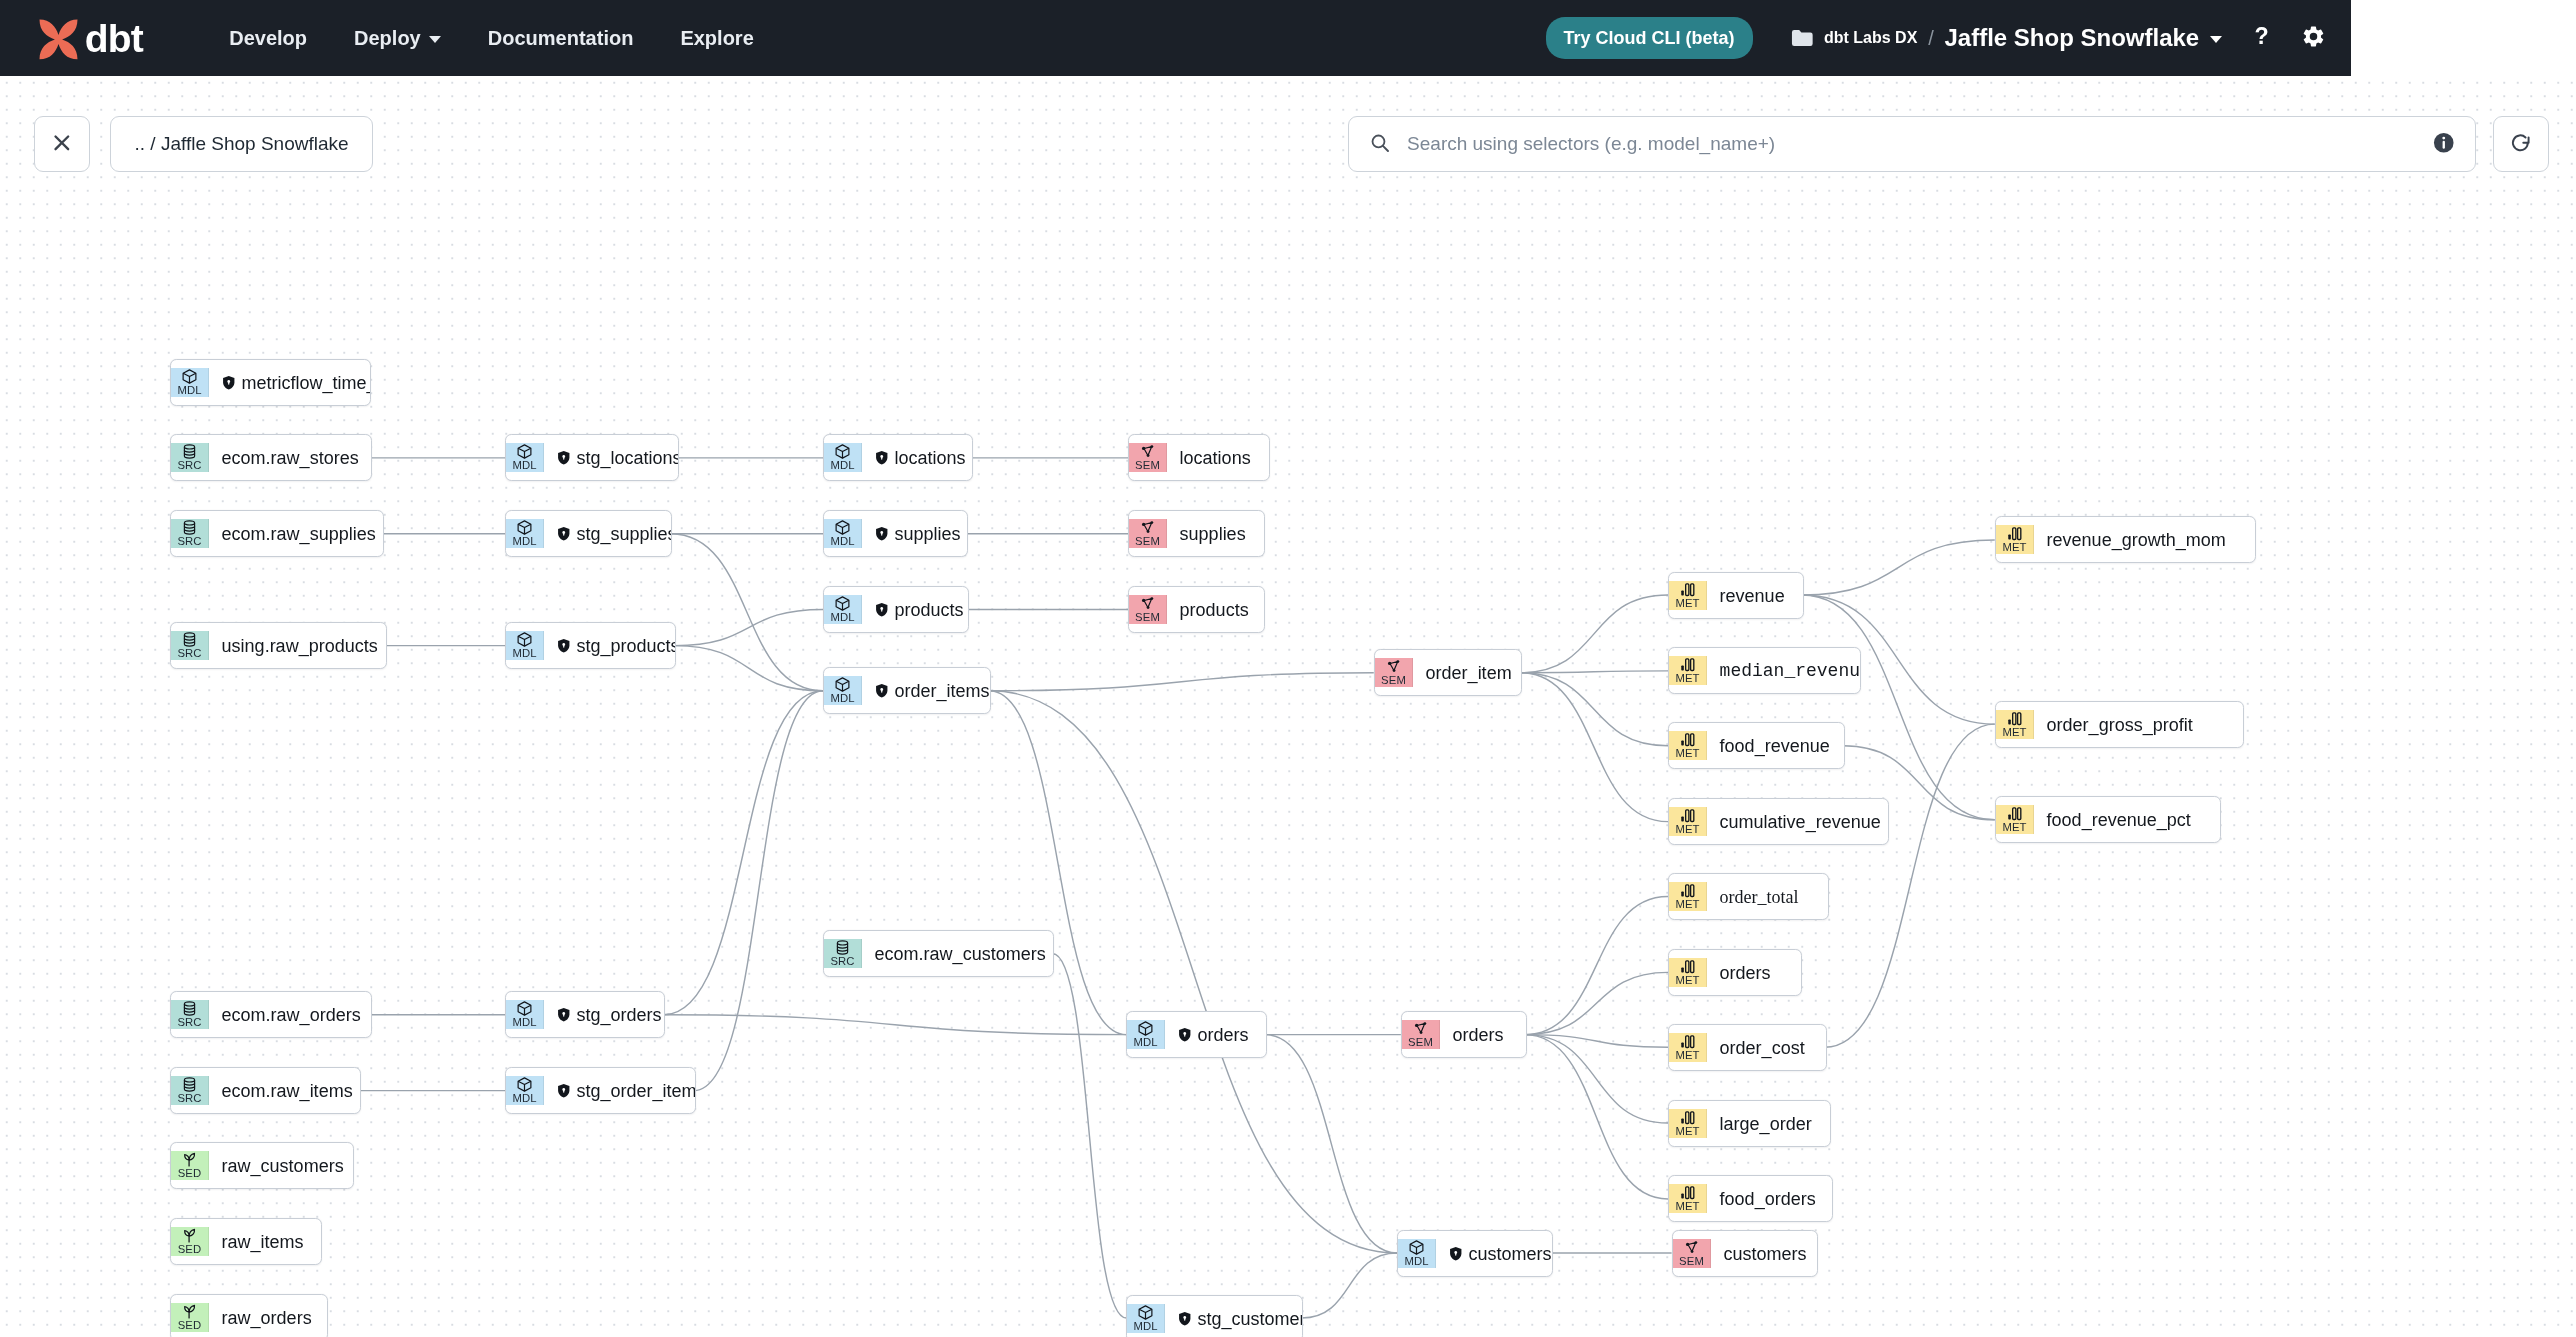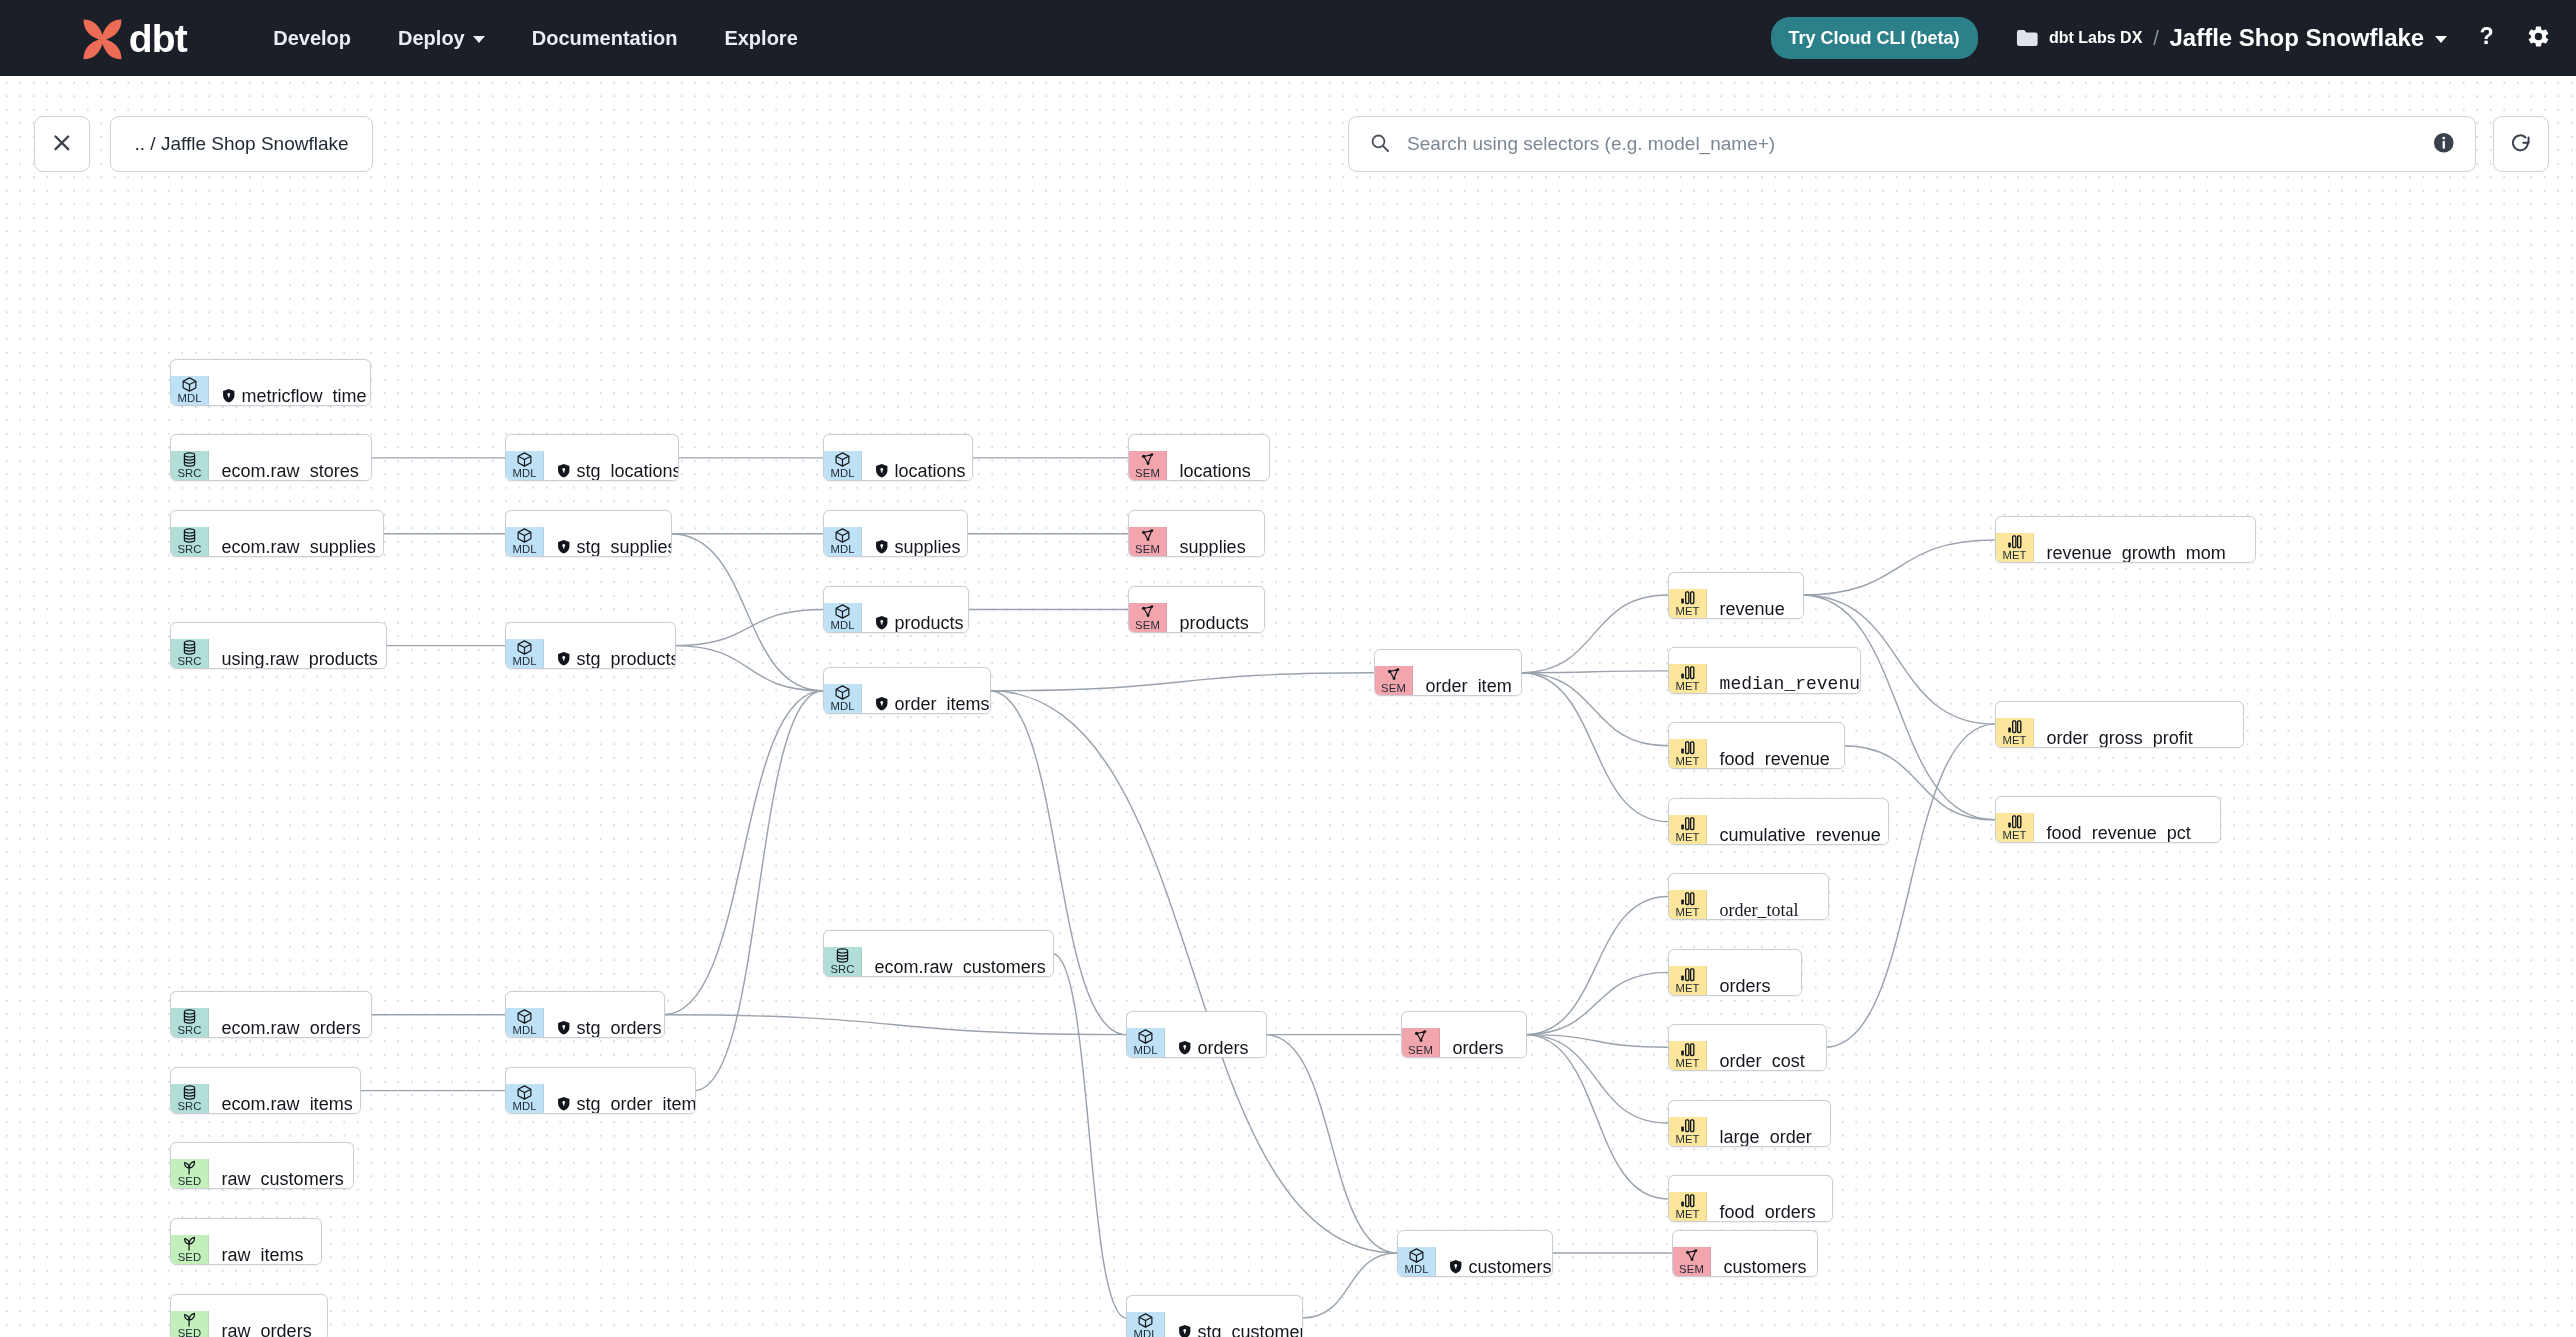--- a/index.html
+++ b/index.html
@@ -7,25 +7,24 @@
     margin: 0; padding: 0;
     width: 2576px; height: 1338px;
     overflow: hidden;
     font-family: "Liberation Sans", sans-serif;
     background: #ffffff;
   }
 
   
   #topnav {
     position: absolute; top: 0; left: 0;
-    width: 2576px; height: 76px;
+    width: 2351px; height: 76px;
     background: #1b2028;
     display: flex; align-items: center;
     z-index: 40;
-    padding-left: 44px;
   }
   #logo-wrap { display:flex; align-items:center; margin-left: 34px; }
   .logo-mark { width: 49px; height: 47px; }
   .logo-word {
     color: #ffffff; font-size: 39px; font-weight: 700;
     letter-spacing: -0.9px; margin-left: 1.8px; line-height: 1;
   }
   .nav-links { display: flex; align-items: center; margin-left: 63px; gap: 0; }
   .nav-link {
     color: #e9edf2; font-size: 20px; font-weight: 600;
@@ -94,21 +93,21 @@
     background-image: radial-gradient(#d8dce2 1.1px, transparent 1.1px);
     background-size: 13.5px 13.5px;
     overflow: hidden;
   }
   #edges { position:absolute; top:0; left:0; width:2576px; height:1262px; }
 
   
   .node {
     position: absolute;
     height: 47px;
-    display: flex; align-items: flex-end;
+    display: flex; align-items: center;
     border-radius: 6.3px;
     background: #ffffff;
     border: 0.9px solid #c8ced6;
     box-shadow: 0 0.9px 1.8px rgba(16,24,40,0.06);
     cursor: pointer;
     z-index: 5;
     overflow: hidden;
   }
   .badge {
     width: 38px; flex: 0 0 38px;

